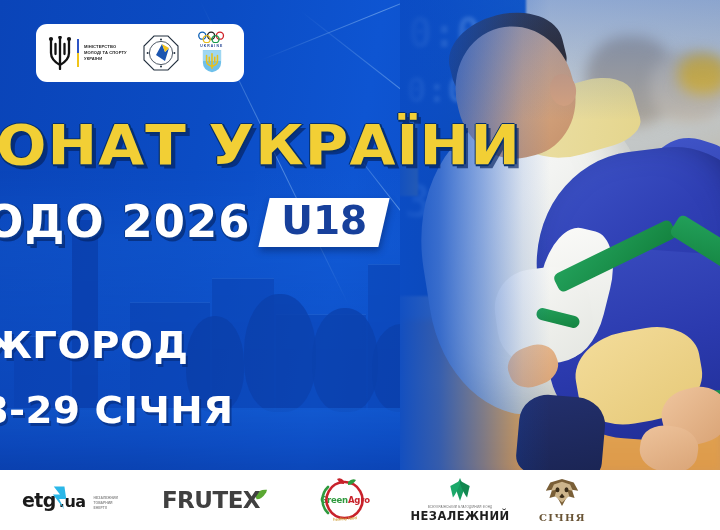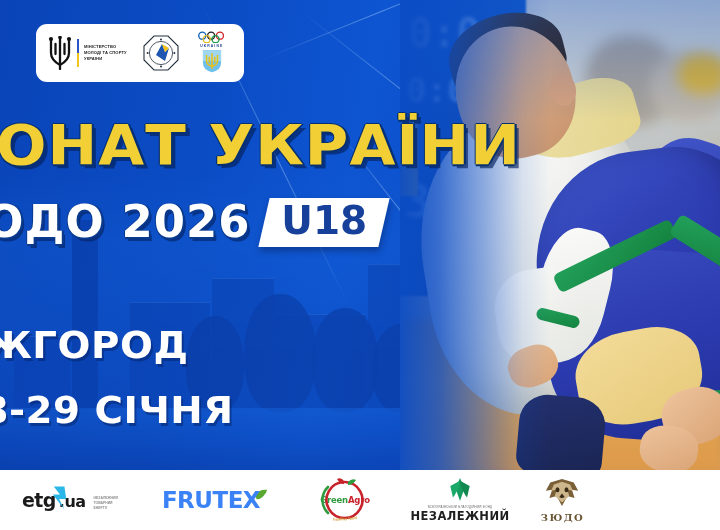--- a/index.html
+++ b/index.html
@@ -432,21 +432,21 @@
     font-weight: 700;
     margin-left: 5px;
     white-space: nowrap;
   }
 
   .frutex-text {
     font-family: "DejaVu Sans", sans-serif;
     font-weight: 700;
     font-size: 23px;
     letter-spacing: -.5px;
-    color: #3b82f6;
+    color: #404040;
     position: relative;
   }
 
   .petryk-box {
     background: #1f1f1f;
     padding: 7px 10px 6px;
     text-align: center;
     min-width: 96px;
   }
   .petryk-text {
@@ -702,21 +702,21 @@
 
     <div class="sponsor s-leon">
       <div class="leon-wrap">
         <svg viewBox="0 0 40 32" style="width:36px;height:29px;">
           <path d="M20 1 L33 5 L38 14 L31 13 L34 22 L26 20 L20 31 L14 20 L6 22 L9 13 L2 14 L7 5 Z" fill="#7a5f37"></path>
           <path d="M20 4 L29 7 L32 14 L26 13 L28 20 L20 27 L12 20 L14 13 L8 14 L11 7 Z" fill="#cdb58c"></path>
           <ellipse cx="15" cy="13" rx="2.2" ry="2.8" fill="#3a2c18"></ellipse>
           <ellipse cx="25" cy="13" rx="2.2" ry="2.8" fill="#3a2c18"></ellipse>
           <path d="M20 17 L17 21 Q20 23 23 21 Z" fill="#3a2c18"></path>
         </svg>
-        <div class="leon-name">ЗЮДО</div>
+        <div class="leon-name">СІЧНЯ</div>
       </div>
     </div>
 
     <div class="sponsor s-last">
       
     </div>
 
   </div>
 </div>
 

